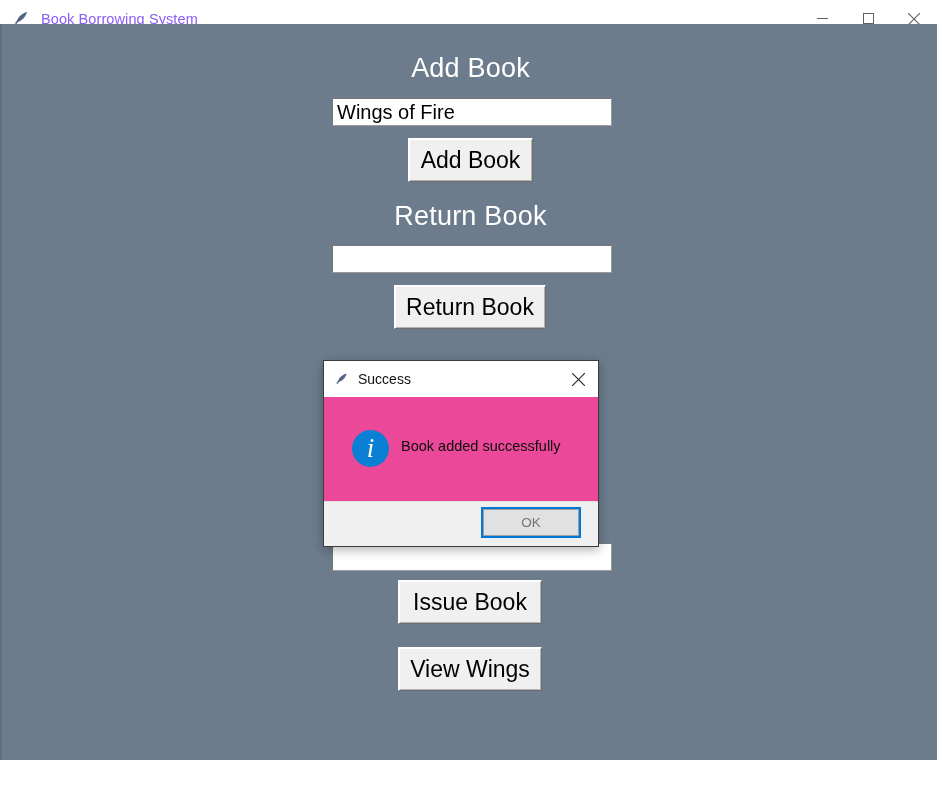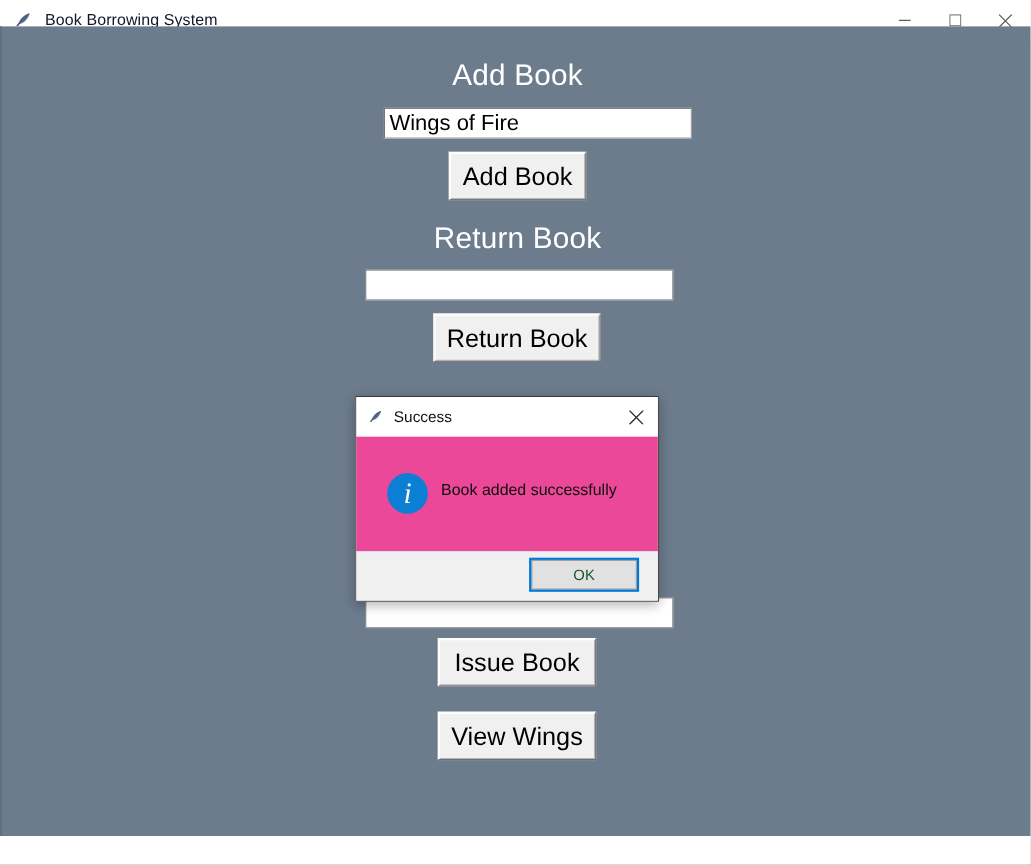--- a/index.html
+++ b/index.html
@@ -29,21 +29,21 @@
     border-bottom: 1px solid #e8e8e8;
   }
   .tb-icon {
     width: 20px; height: 20px;
     margin-left: 11px; margin-right: 10px;
     position: relative;
     flex: 0 0 auto;
   }
   .tb-title {
     font-size: 14.5px;
-    color: #0f172a;
+    color: #8b5cf6;
     letter-spacing: 0.1px;
     white-space: nowrap;
   }
   .tb-controls {
     margin-left: auto;
     display: flex;
     height: 38px;
   }
   .tb-btn {
     width: 46px; height: 38px;
@@ -186,21 +186,21 @@
   }
   .dlg-ok {
     position: absolute;
     right: 19px; top: 7px;
     width: 96px; height: 27px;
     background: #e1e1e1;
     border: 1px solid #a0a0a0;
     outline: 2px solid #0078d7;
     outline-offset: 0px;
     font-size: 13.5px;
-    color: #14532d;
+    color: #737373;
     display: flex;
     align-items: center;
     justify-content: center;
     font-family: "Liberation Sans", sans-serif;
     cursor: default;
   }
 </style>
 </head>
 <body>
 
@@ -229,21 +229,21 @@
         <svg width="12" height="12" viewBox="0 0 12 12">
             <path d="M0 0l12 12M12 0L0 12" stroke="currentColor" stroke-width="1.1"></path>
           </svg>
       </div>
     </div>
   </div>
 
   <div class="appbody">
 
     <div class="section-heading" style="top:27px;">Add Book</div>
-    <div class="tk-entry" style="top:74px;margin-left:17px;" title="">Wings of Fire</div>
+    <div class="tk-entry" style="top:74px;" title="">Wings of Fire</div>
     <div class="tk-button" style="left:406px; top:114px; width:125px; height:44px;">Add Book</div>
 
     <div class="section-heading" style="top:175px;">Return Book</div>
     <div class="tk-entry" style="top:221px;" title=""></div>
     <div class="tk-button" style="left:392px; top:261px; width:152px; height:44px;">Return Book</div>
 
     <div class="section-heading" style="top:470px;">Issue Book</div>
     <div class="tk-entry" style="top:519px;" title=""></div>
     <div class="tk-button" style="left:396px; top:556px; width:144px; height:44px;">Issue Book</div>
 

